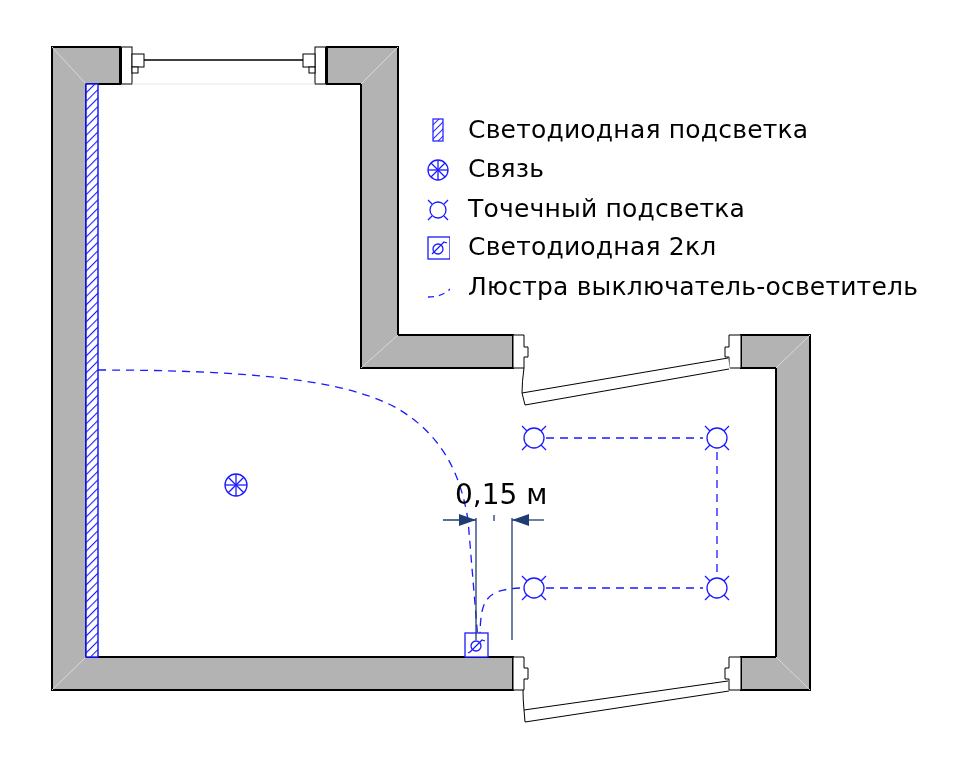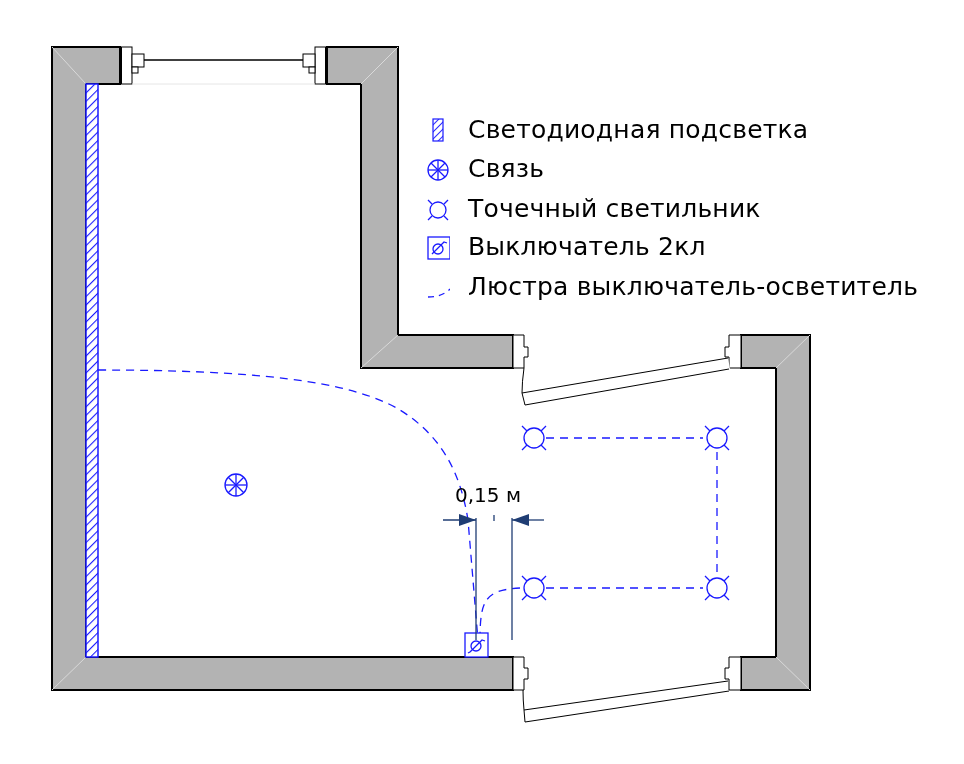--- a/index.html
+++ b/index.html
@@ -2,21 +2,21 @@
 <html><head>
   <meta charset="utf-8">
   <style>
     html, body { margin: 0; padding: 0; background: #ffffff; }
     body { width: 964px; height: 764px; position: relative; overflow: hidden; font-family: "DejaVu Sans", "Liberation Sans", sans-serif; }
     #plan { position: absolute; left: 0; top: 0; }
     .legend { position: absolute; left: 420px; top: 112px; }
     .legend-row { position: absolute; left: 0; height: 36px; white-space: nowrap; }
     .legend-icon { position: absolute; left: 0; top: 4px; width: 30px; height: 28px; }
     .legend-label { position: absolute; left: 48px; top: 0; font-size: 25px; color: #000; line-height: 36px; letter-spacing: 0.2px; }
-    .dim-label { position: absolute; left: 455px; top: 480px; font-size: 20px; color: #000; line-height: 30px; }
+    .dim-label { position: absolute; left: 455px; top: 480px; font-size: 28px; color: #000; line-height: 30px; }
   </style>
 </head>
 <body>
 
 <svg id="plan" width="964" height="764" viewBox="0 0 964 764" xmlns="http://www.w3.org/2000/svg">
   <defs>
     <pattern id="hatch" patternUnits="userSpaceOnUse" width="6" height="6" patternTransform="rotate(45)">
       <rect width="6" height="6" fill="#ffffff"></rect>
       <line x1="0" y1="0" x2="0" y2="6" stroke="#1a1aff" stroke-width="2.2"></line>
     </pattern>
@@ -152,31 +152,31 @@
     </svg>
     <span class="legend-label">Связь</span>
   </div>
   <div class="legend-row" style="top:79px;">
     <svg class="legend-icon" viewBox="0 0 30 28">
       <g stroke="#1a1aff" stroke-width="1.3" fill="none">
         <circle cx="18" cy="15" r="8"></circle>
         <path d="M8,5 L12,9 M28,5 L24,9 M8,25 L12,21 M28,25 L24,21"></path>
       </g>
     </svg>
-    <span class="legend-label">Точечный светильник</span>
+    <span class="legend-label">Точечный подсветка</span>
   </div>
   <div class="legend-row" style="top:117px;">
     <svg class="legend-icon" viewBox="0 0 30 28">
       <g stroke="#1a1aff" stroke-width="1.3" fill="none">
         <rect x="8" y="4" width="22" height="22"></rect>
         <circle cx="18" cy="16" r="5"></circle>
         <path d="M12,21 L24,9 L27,10"></path>
       </g>
     </svg>
-    <span class="legend-label">Выключатель 2кл</span>
+    <span class="legend-label">Светодиодная 2кл</span>
   </div>
   <div class="legend-row" style="top:157px;">
     <svg class="legend-icon" viewBox="0 0 30 28">
       <path d="M8,24 C16,24 24,22 30,16" stroke="#1a1aff" stroke-width="1.3" fill="none" stroke-dasharray="6,5"></path>
     </svg>
     <span class="legend-label">Люстра выключатель-осветитель</span>
   </div>
 </div>
 
 </body></html>

